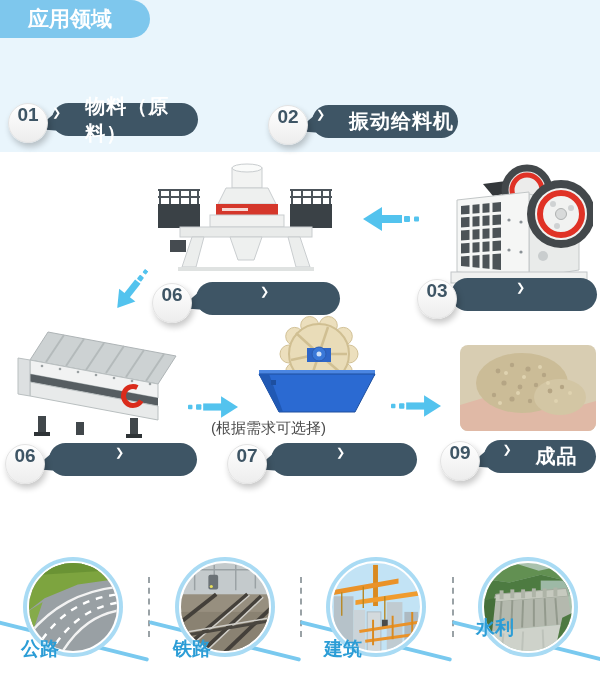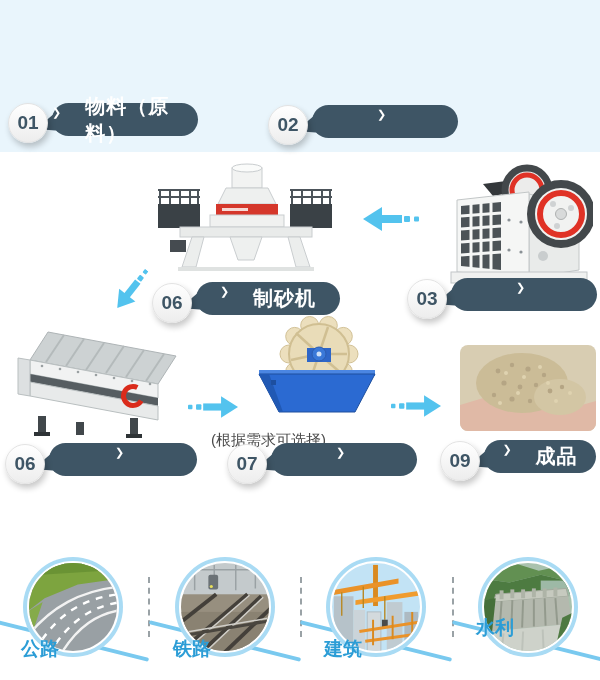--- a/index.html
+++ b/index.html
@@ -6,21 +6,21 @@
   .stage{position:relative;width:600px;height:680px;background:#ffffff;overflow:hidden;
          font-family:"Liberation Sans","DejaVu Sans",sans-serif;}
   .photo{position:absolute;overflow:hidden;}
   .photo svg{display:block;}
   .r8{border-radius:8px;}
 
   
   .num-circle{position:absolute;width:38px;height:38px;border-radius:50%;
     background:linear-gradient(#ffffff,#ededed);border:1px solid #e3e3e3;
     box-shadow:2px 4px 6px rgba(0,0,0,.22);color:#3e5565;font-weight:bold;
-    font-size:19px;display:flex;align-items:center;justify-content:center;z-index:3;}
+    font-size:19px;display:flex;align-items:flex-start;justify-content:center;z-index:3;}
   .pill{position:absolute;height:33px;background:#3e5565;border-radius:17px;color:#fff;
     display:flex;align-items:center;justify-content:center;z-index:2;}
   .pill::before{content:"";position:absolute;left:-16px;top:4px;width:26px;height:24px;
     background:#3e5565;clip-path:polygon(100% 0,100% 100%,0 92%);}
   .pill .chev{font-size:11px;line-height:11px;margin-right:7px;transform:translateY(-7px);}
   .pill .pill-text{font-size:20px;font-weight:bold;letter-spacing:1px;margin-left:17px;}
 
   .note{position:absolute;color:#4a4a4a;font-size:15px;white-space:nowrap;}
 
   .arrow{position:absolute;}
@@ -106,20 +106,21 @@
   <div class="pill" style="left:52px;top:103px;width:146px;">
     <span class="chev">❯</span>
     <span class="pill-text">物料（原料）</span>
   </div>
 
   <div class="num-circle" style="left:268px;top:105px;">
       <span>02</span>
     </div>
   <div class="pill" style="left:312px;top:105px;width:146px;">
     <span class="chev">❯</span>
+    <span class="pill-text">振动给料机</span>
   </div>
 
   <div class="arrow" style="left:445px;top:118px;transform:rotate(58deg);">
     <svg width="48" height="24" viewBox="0 0 56 26" fill="#53c3ee">
       <rect x="0" y="10.5" width="5" height="5" rx="1"></rect>
         <rect x="9" y="10" width="6" height="6" rx="1"></rect>
       <rect x="17" y="9" width="22" height="8"></rect>
         <polygon points="37,1 56,13 37,25"></polygon>
     </svg>
   </div>
@@ -202,24 +203,23 @@
       <rect x="20" y="78" width="16" height="12" fill="#454b50"></rect>
       <rect x="28" y="105" width="136" height="4" fill="#dfe2e1"></rect>
     </svg>
   </div>
 
   <div class="num-circle" style="left:152px;top:283px;">
       <span>06</span>
     </div>
   <div class="pill" style="left:196px;top:282px;width:144px;">
     <span class="chev">❯</span>
-    <span class="pill-text">制砂机</span>
-  </div>
-
-  <div class="num-circle" style="left:407px;top:279px;">
+  </div>
+
+  <div class="num-circle" style="left:417px;top:279px;">
       <span>03</span>
     </div>
   <div class="pill" style="left:451px;top:278px;width:146px;">
     <span class="chev">❯</span>
   </div>
 
   <div class="arrow" style="left:108px;top:277px;transform:rotate(128deg);">
     <svg width="48" height="24" viewBox="0 0 56 26" fill="#53c3ee">
       <rect x="0" y="10.5" width="5" height="5" rx="1"></rect>
         <rect x="9" y="10" width="6" height="6" rx="1"></rect>
@@ -296,21 +296,21 @@
       <rect x="54" y="34" width="24" height="14" fill="#2e66c8"></rect>
       <circle cx="66" cy="40" r="7" fill="#3a78d8" stroke="#2c5cb0"></circle>
         <circle cx="66" cy="40" r="2.5" fill="#cfe0f8"></circle>
       <rect x="6" y="56" width="116" height="6" fill="#4b86e2"></rect>
       <polygon points="6,60 122,60 102,98 26,98" fill="#2b6ad2" stroke="#1e4f9e"></polygon>
       <polygon points="6,60 16,60 30,98 26,98" fill="#2159b4"></polygon>
       <rect x="18" y="66" width="5" height="5" fill="#1d4fa0"></rect>
     </svg>
   </div>
 
-  <div class="note" style="left:211px;top:431px;">(根据需求可选择)</div>
+  <div class="note" style="left:211px;top:419px;">(根据需求可选择)</div>
 
   <div class="arrow" style="left:391px;top:393px;">
     <svg width="50" height="26" viewBox="0 0 56 26" fill="#53c3ee">
       <rect x="0" y="10.5" width="5" height="5" rx="1"></rect>
         <rect x="9" y="10" width="6" height="6" rx="1"></rect>
       <rect x="17" y="9" width="22" height="8"></rect>
         <polygon points="37,1 56,13 37,25"></polygon>
     </svg>
   </div>
 
@@ -363,20 +363,21 @@
 
   <div class="num-circle" style="left:440px;top:441px;">
       <span>09</span>
     </div>
   <div class="pill" style="left:484px;top:440px;width:112px;">
     <span class="chev">❯</span>
     <span class="pill-text">成品</span>
   </div>
 
   <div class="apps-bg"></div>
+  <div class="apps-header">应用领域</div>
 
   <div class="app-line" style="left:-5px;top:639px;"></div>
   <div class="app-ring" style="left:23px;top:557px;">
     <div class="app-photo">
       <svg width="92" height="92" viewBox="0 0 94 94">
         <rect width="94" height="94" fill="#99a0a4"></rect>
         <polygon points="0,0 94,0 94,18 52,24 18,38 0,52" fill="#7da43f"></polygon>
         <polygon points="0,0 94,0 94,9 0,15" fill="#6a9334"></polygon>
         <polygon points="0,52 16,42 4,78" fill="#85ab4a"></polygon>
         <path d="M-2,80 C24,46 56,30 96,26" stroke="#f2f2f2" stroke-width="2.5" fill="none"></path>

